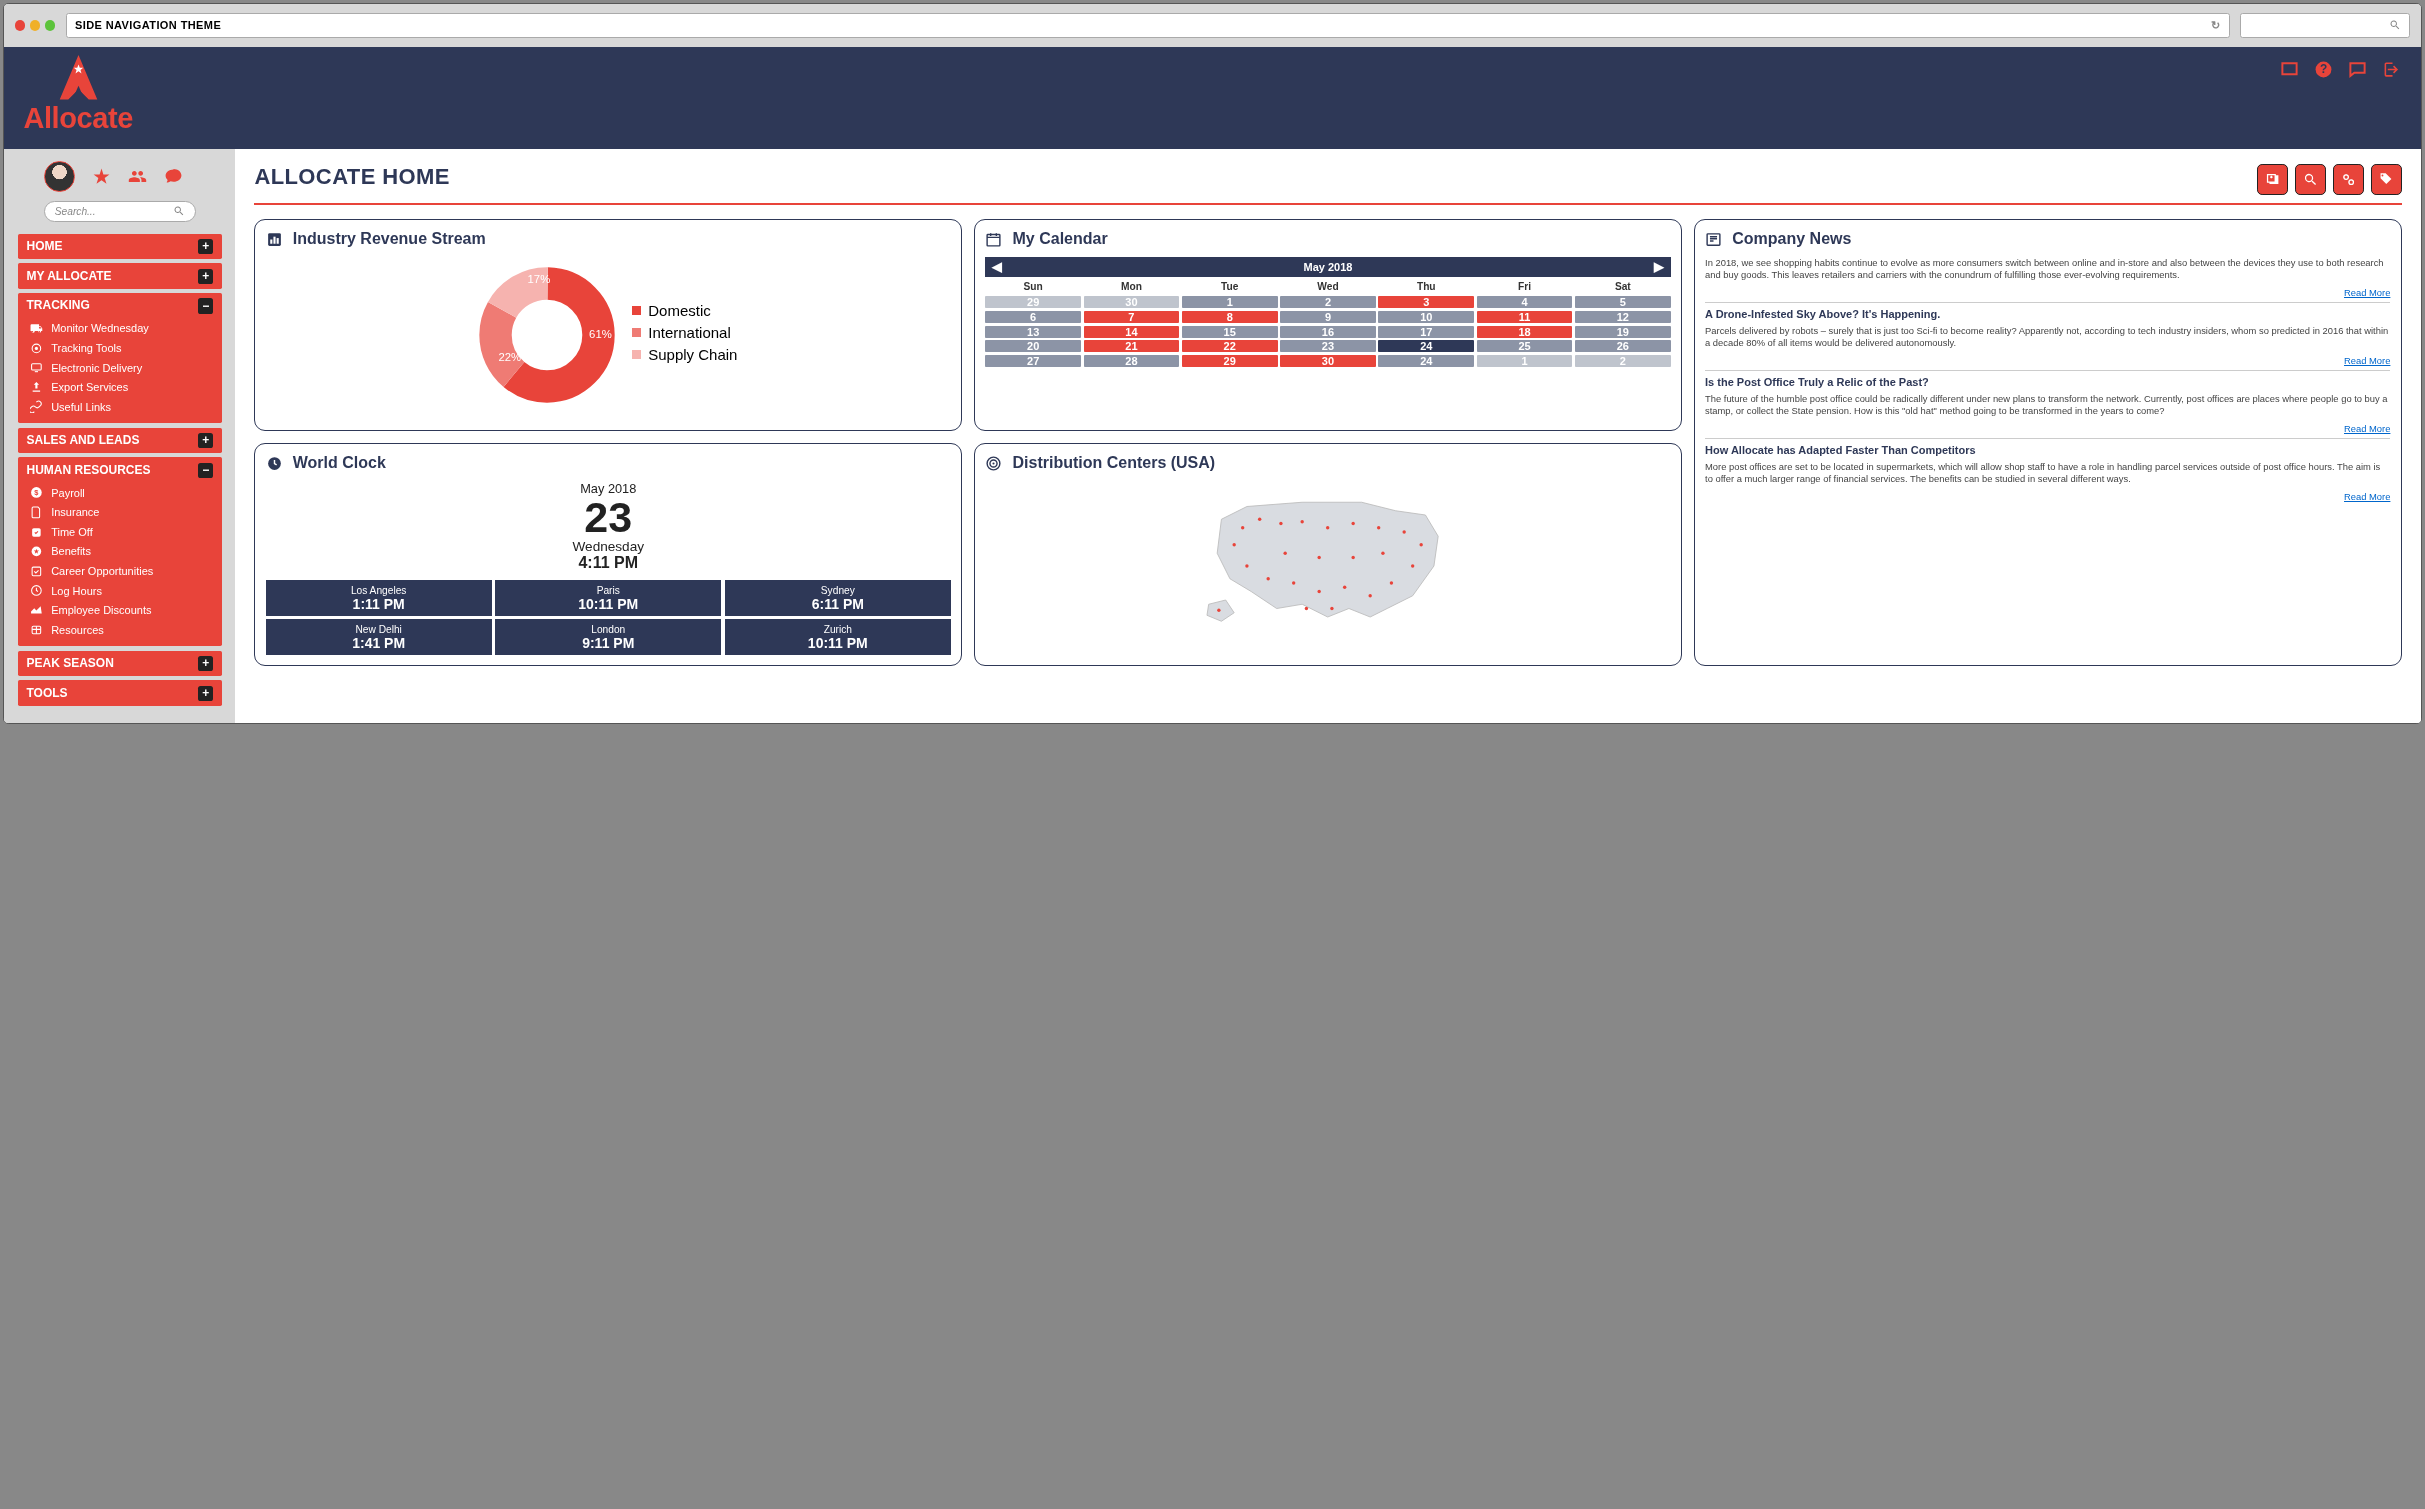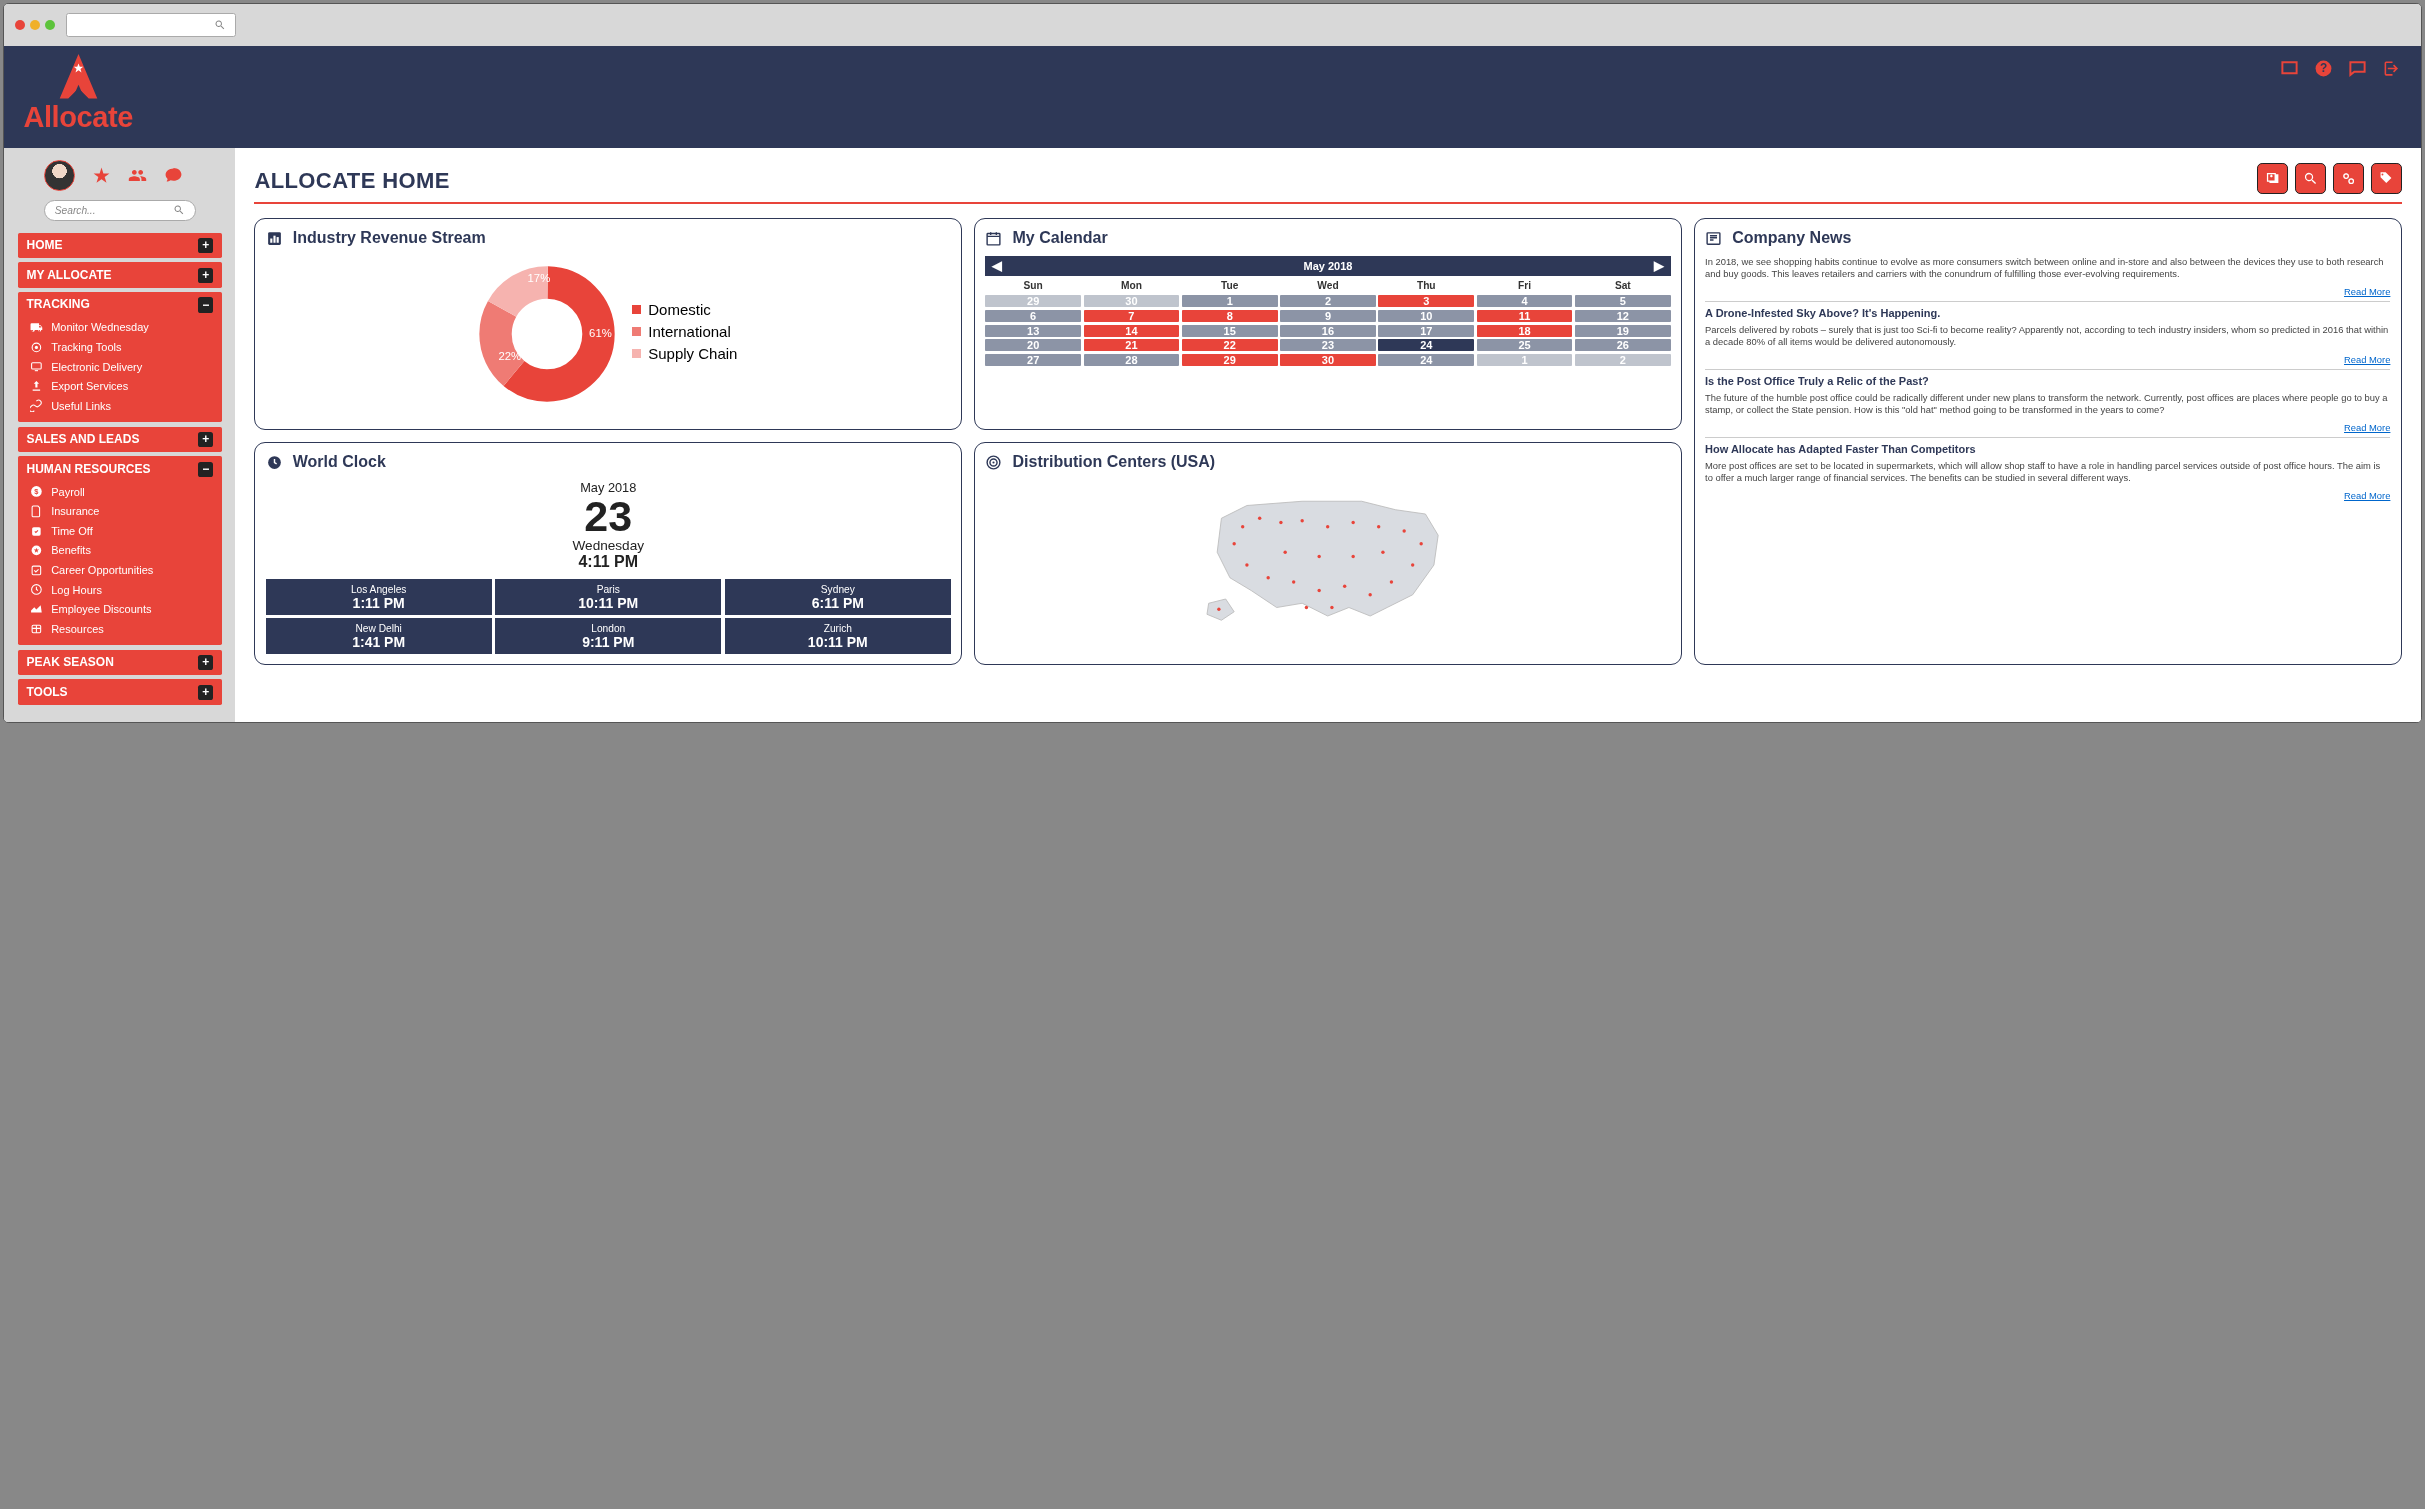--- a/index.html
+++ b/index.html
@@ -23,21 +23,21 @@
 .avatar { width: 31px; height: 31px; border-radius: 50%; border: 1.7px solid #e8443a; background: radial-gradient(circle at 50% 35%, #f0d8c8 30%, #333 31%); }
 .profile-row svg { width: 19px; height: 19px; fill: #e8443a; }
 .search-sidebar { background: #fff; border: 0.9px solid #aaa; border-radius: 12px; padding: 3.4px 10.2px; display: flex; align-items: center; justify-content: space-between; font-style: italic; font-size: 10.2px; color: #888; margin: 0 25.6px 12px; }
 .nav-item { background: #e8443a; color: #fff; border-radius: 1.7px; margin-bottom: 4.3px; padding: 5.1px 8.5px; display: flex; justify-content: space-between; align-items: center; font-weight: 700; font-size: 12px; cursor: pointer; }
 .nav-badge { background: #222; color: #fff; border-radius: 2.6px; width: 15.3px; height: 15.3px; display: flex; align-items: center; justify-content: center; font-size: 12px; }
 .nav-sub { background: #e8443a; color: #fff; border-radius: 1.7px; margin-bottom: 4.3px; padding: 5.1px 8.5px 6.8px; }
 .nav-sub-title { font-weight: 700; font-size: 12px; display: flex; justify-content: space-between; margin-bottom: 5.1px; }
 .nav-sub-item { display: flex; align-items: center; gap: 8.5px; font-size: 11px; padding: 3.4px 3.4px; cursor: pointer; }
 .nav-sub-item svg { width: 12.8px; height: 12.8px; fill: #fff; flex-shrink: 0; }
 .main { flex: 1; background: #fff; padding: 15.3px 19px; }
-.main-header { display: flex; justify-content: space-between; align-items: flex-end; border-bottom: 2.6px solid #e8443a; padding-bottom: 8.5px; margin-bottom: 13.6px; }
+.main-header { display: flex; justify-content: space-between; align-items: flex-start; border-bottom: 2.6px solid #e8443a; padding-bottom: 8.5px; margin-bottom: 13.6px; }
 .main-title { color: #2e3857; font-size: 22px; font-weight: 800; letter-spacing: 0.4px; }
 .main-actions { display: flex; gap: 6.8px; }
 .action-btn { background: #e8443a; border: 1.7px solid #222; border-radius: 5.1px; width: 31px; height: 31px; display: flex; align-items: center; justify-content: center; cursor: pointer; }
 .action-btn svg { width: 15.3px; height: 15.3px; fill: #fff; }
 .cards { display: grid; grid-template-columns: 1fr 1fr 1fr; gap: 12px; }
 .card { border: 1.7px solid #2e3857; border-radius: 11px; padding: 10.2px; }
 .card-title { color: #2e3857; font-size: 16px; font-weight: 800; display: flex; align-items: center; gap: 10.2px; margin-bottom: 8.5px; }
 .card-title svg { width: 17px; height: 17px; fill: #2e3857; }
 .donut-wrap { display: flex; align-items: center; gap: 17px; justify-content: center; padding: 10.2px 0 17px; }
 .legend { font-size: 15px; }
@@ -69,20 +69,24 @@
 </style>
 </head>
 <body>
 
 <div class="frame">
   <div class="titlebar">
     <div class="dots">
       <div class="dot r"></div>
       <div class="dot y"></div>
       <div class="dot g"></div>
+    </div>
+    <div class="urlbar">
+      <span>SIDE NAVIGATION THEME</span>
+      <span class="reload-icon">↻</span>
     </div>
     <div class="searchbar-top">
       <svg viewBox="0 0 24 24" width="12" height="12">
           <path fill="#888" d="M15.5 14h-.8l-.3-.3a6.5 6.5 0 10-.7.7l.3.3v.8l5 5 1.5-1.5-5-5zm-6 0a4.5 4.5 0 110-9 4.5 4.5 0 010 9z"></path>
         </svg>
     </div>
   </div>
 
   <div class="topheader">
     <div class="logo">

